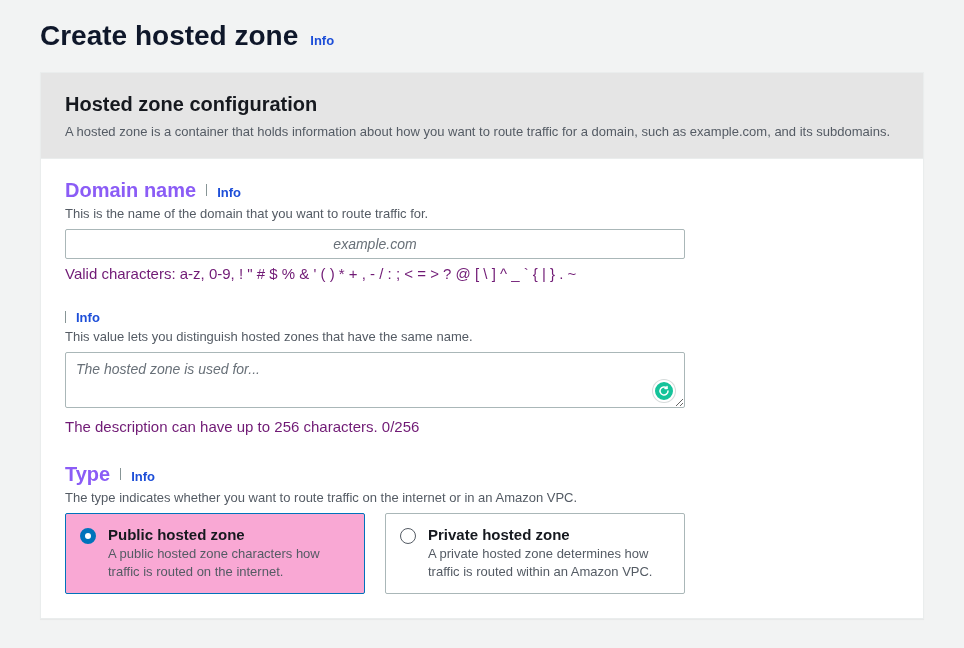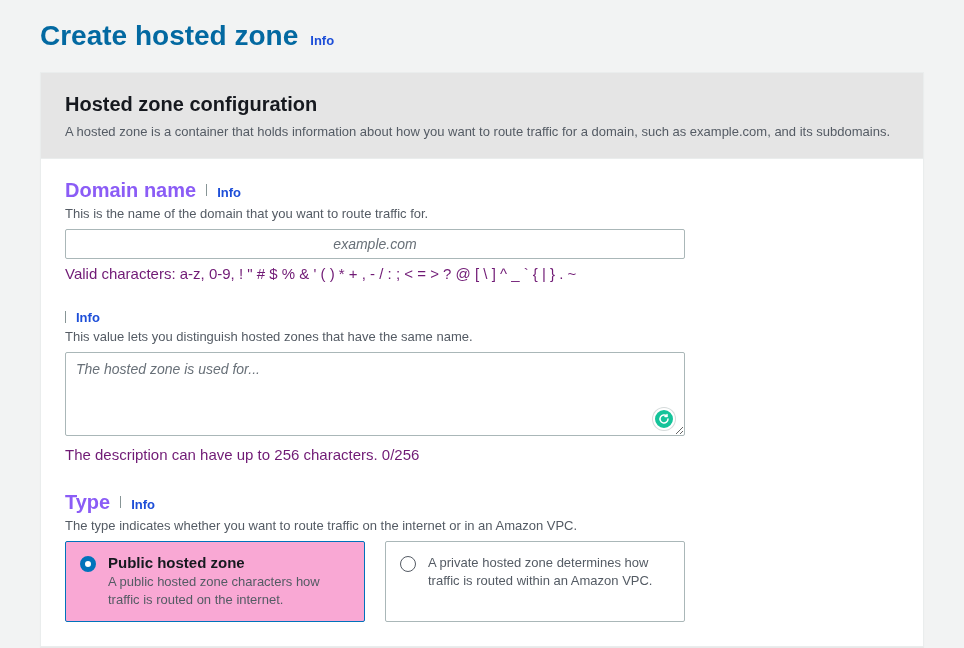--- a/index.html
+++ b/index.html
@@ -11,21 +11,21 @@
     }
     .page-header {
       display: flex;
       align-items: baseline;
       gap: 12px;
       margin-bottom: 20px;
     }
     .page-title {
       font-size: 28px;
       font-weight: 700;
-      color: #0369a1;
+      color: #0f172a;
     }
     .info-link {
       font-size: 13px;
       font-weight: 700;
       color: #1d4ed8;
       cursor: pointer;
       text-decoration: none;
     }
     .panel {
       background: #fff;
@@ -83,21 +83,21 @@
       border: 1px solid #aab7b8;
       border-radius: 2px;
       color: #16191f;
       font-style: normal;
       text-align: center;
     }
     .text-input::placeholder { color: #687078; font-style: italic; }
     .text-area {
       width: 620px;
       max-width: 100%;
-      height: 84px;
+      height: 56px;
       padding: 8px 10px;
       font-size: 14px;
       font-family: inherit;
       border: 1px solid #aab7b8;
       border-radius: 2px;
       resize: both;
     }
     .text-area::placeholder { color: #687078; font-style: italic; }
     .textarea-wrap { position: relative; width: 620px; max-width: 100%; }
     .grammarly {
@@ -221,20 +221,21 @@
         <label class="radio-tile selected">
           <span class="radio-circle"></span>
           <span>
             <div class="radio-label">Public hosted zone</div>
             <div class="radio-desc">A public hosted zone characters how traffic is routed on the internet.</div>
           </span>
         </label>
         <label class="radio-tile">
           <span class="radio-circle"></span>
           <span>
+            <div class="radio-label">Private hosted zone</div>
             <div class="radio-desc">A private hosted zone determines how traffic is routed within an Amazon VPC.</div>
           </span>
         </label>
       </div>
     </div>
 
   </div>
 </div>
 
 </body></html>

